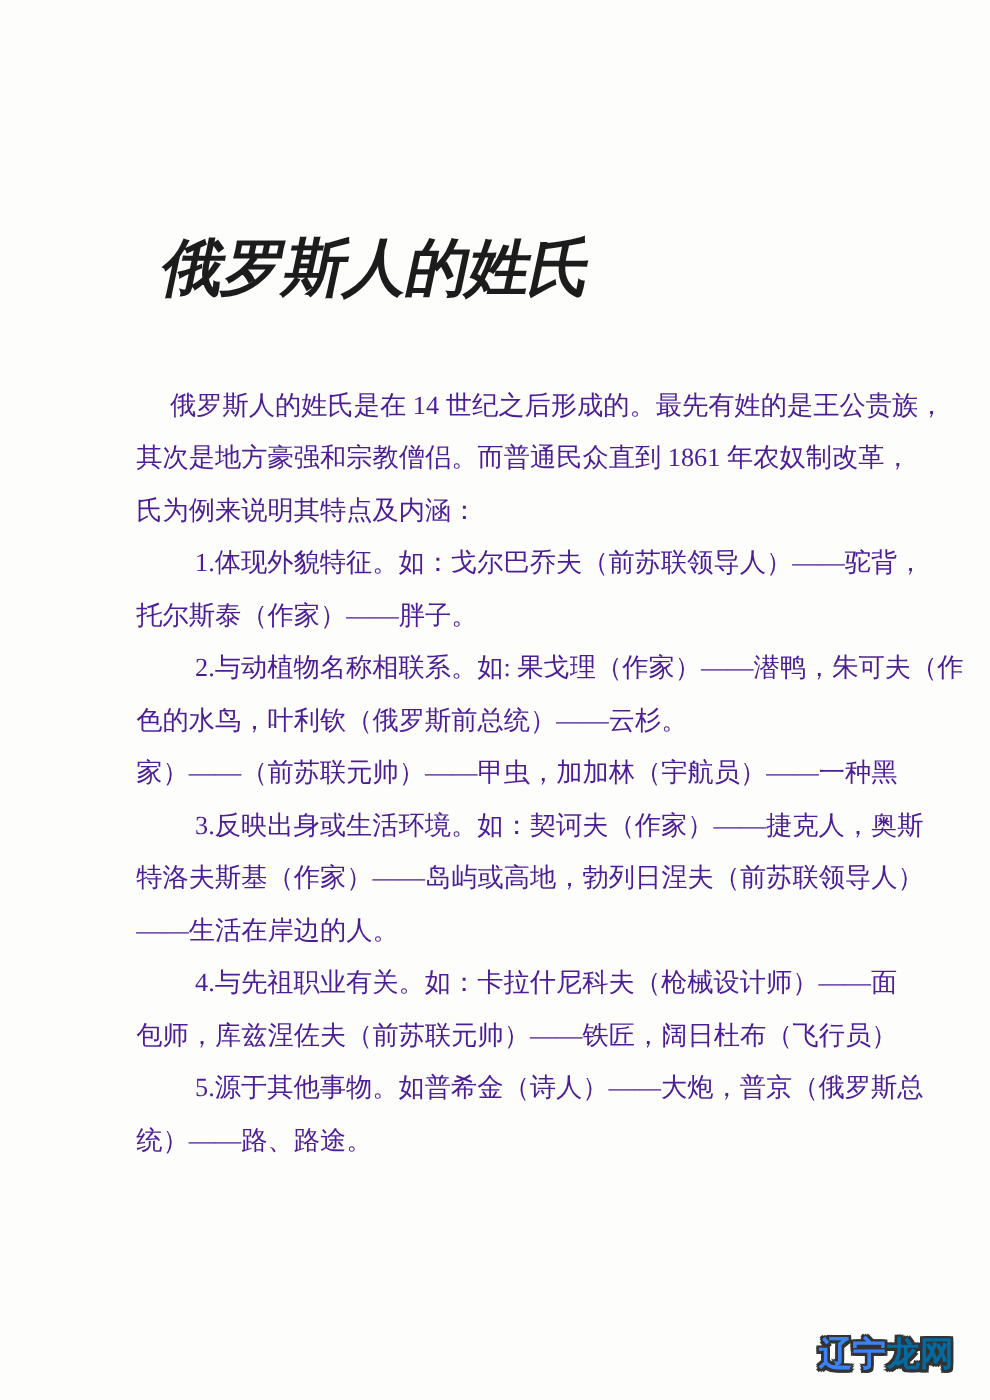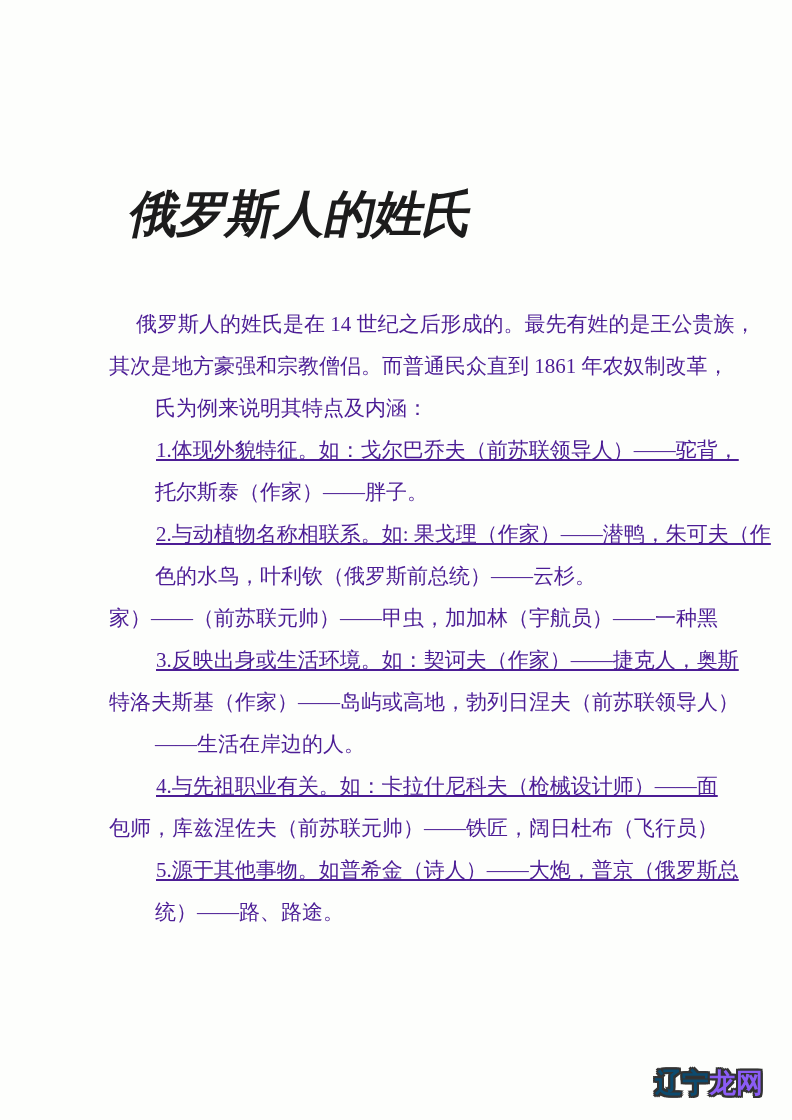--- a/index.html
+++ b/index.html
@@ -45,45 +45,44 @@
     line-height: 42px;
     text-align: justify;
     text-align-last: justify;
     text-justify: inter-character;
     white-space: nowrap;
     overflow: visible;
   }
   .line.last {
     text-align: center;
     text-align-last: left;
-    margin-left: 46px;
   }
   .line.ind1 { padding-left: 27px; }
-  .line.ind2 { padding-left: 47px; text-decoration: underline; }
+  .line.ind2 { padding-left: 47px; }
   .line.ind1, .line.ind2 { box-sizing: border-box; }
   .watermark {
     position: absolute;
     left: 655px;
     top: 1069px;
     font-family: "Liberation Sans", "DejaVu Sans", sans-serif;
     font-size: 27px;
     font-weight: bold;
     letter-spacing: 0px;
     white-space: nowrap;
     line-height: 1.1;
   }
   .wm-outline {
     text-shadow:
       -2px -2px 0 #333333, 2px -2px 0 #333333,
       -2px 2px 0 #333333, 2px 2px 0 #333333,
       -2px 0 0 #333333, 2px 0 0 #333333,
       0 -2px 0 #333333, 0 2px 0 #333333;
   }
-  .wm-left  { color: #0c4a6e; }
-  .wm-right { color: #8b5cf6; }
+  .wm-left  { color: #3b82f6; }
+  .wm-right { color: #0369a1; }
 </style>
 </head>
 <body>
 
 <div class="page">
 
   <h1 class="doc-title">俄罗斯人的姓氏</h1>
 
   <div class="doc-body">
     <span class="line ind1">俄罗斯人的姓氏是在 14 世纪之后形成的。最先有姓的是王公贵族，</span>

